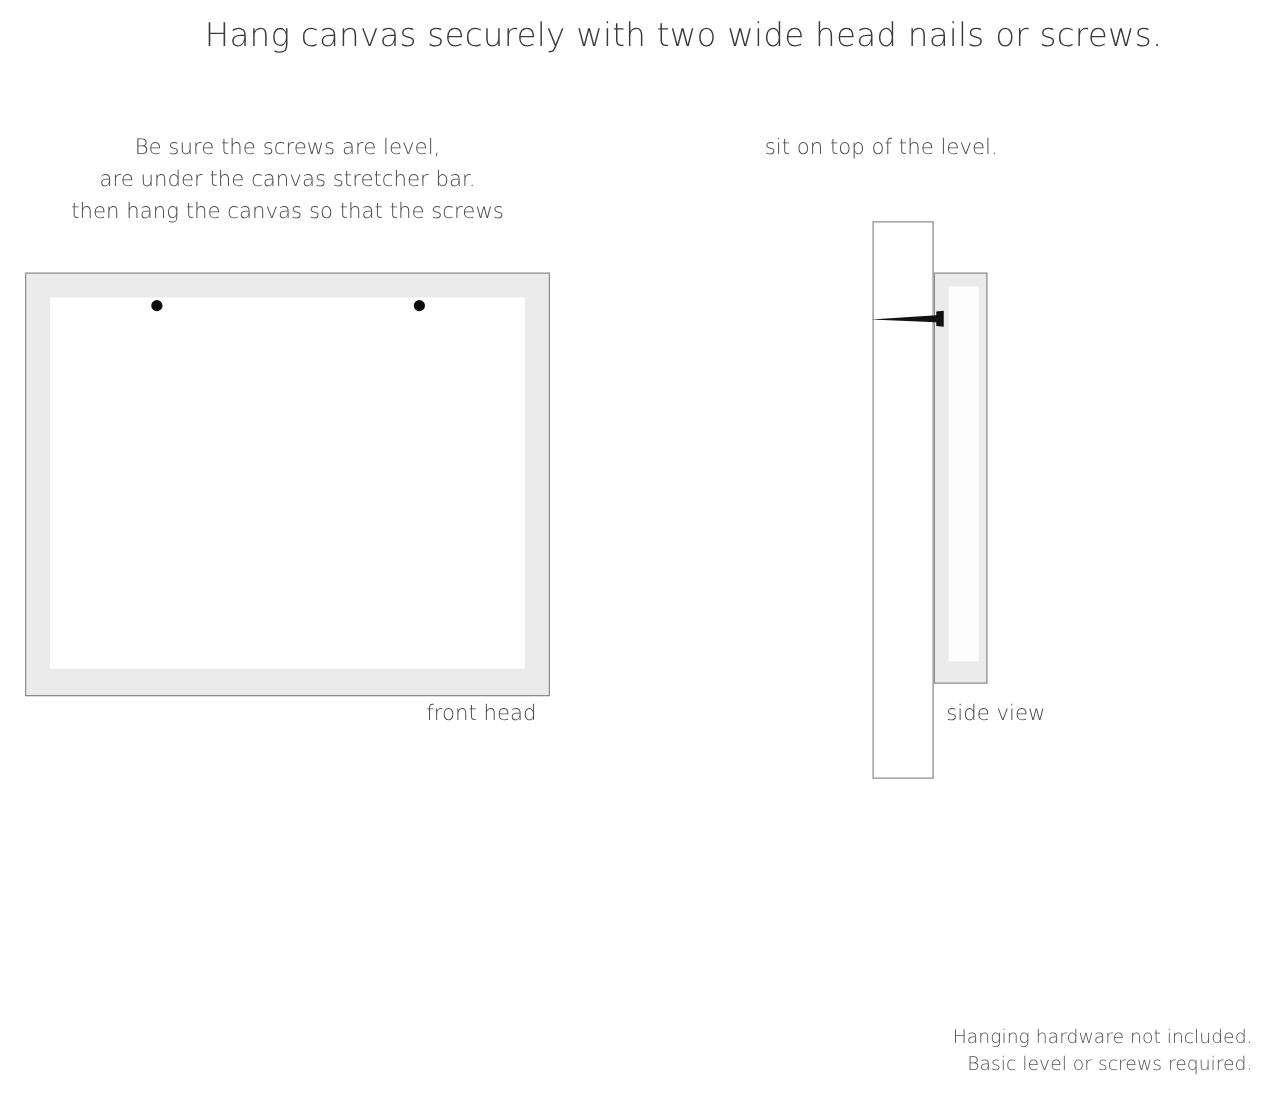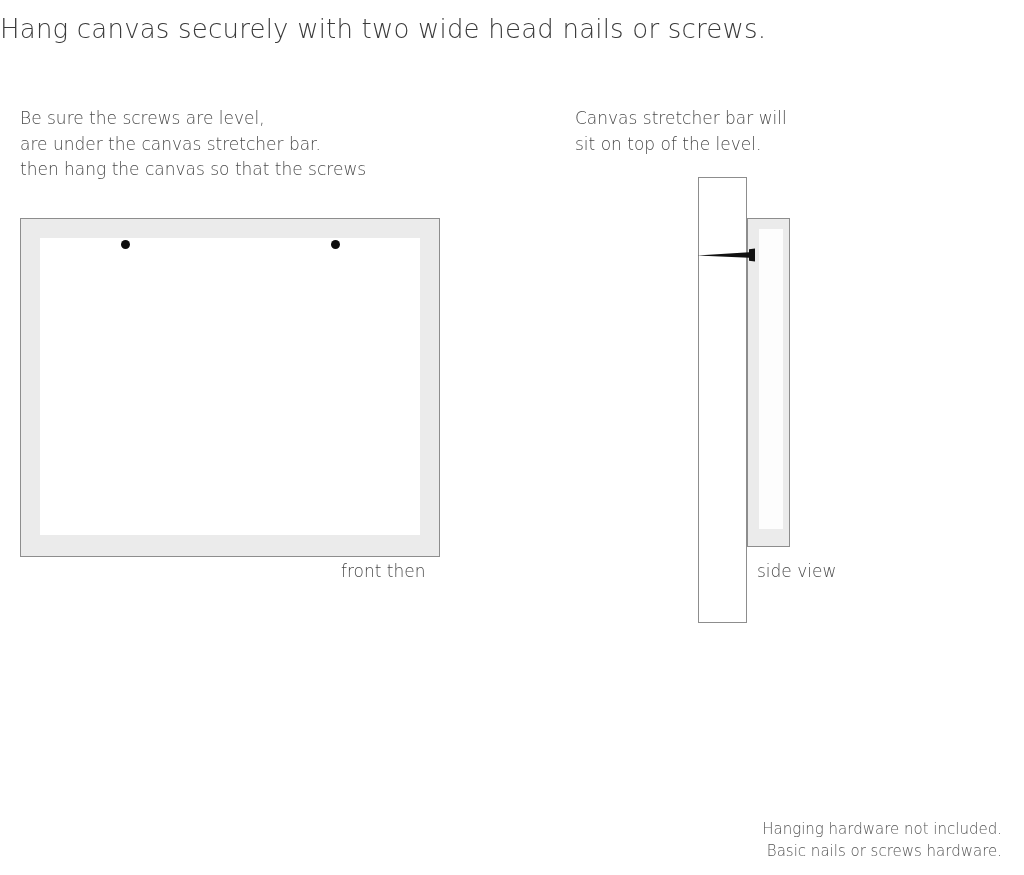--- a/index.html
+++ b/index.html
@@ -21,36 +21,36 @@
     position: absolute;
     inset: 0;
   }
 
   
   .title {
     position: absolute;
     top: 14px;
     left: 0;
     width: 930px;
-    text-align: left;
+    text-align: right;
     font-size: 26px;
     font-weight: 300;
     letter-spacing: 0.2px;
     color: #3a3a3a;
     white-space: nowrap;
   }
 
   
   .caption {
     position: absolute;
     font-size: 17px;
     font-weight: 300;
     line-height: 25.5px;
     color: #4a4a4a;
-    text-align: left;
+    text-align: center;
   }
   .caption-left {
     left: 20px;
     top: 106px;
     width: 420px;
   }
   .caption-right {
     left: 575px;
     top: 106px;
     width: 260px;
@@ -173,37 +173,36 @@
     <span class="cline">then hang the canvas so that the screws</span>
   </div>
 
   <div class="front-view">
     <div class="front-frame"></div>
     <div class="front-inner"></div>
     <div class="screw-dot one"></div>
     <div class="screw-dot two"></div>
   </div>
 
-  <div class="view-label label-front">front then</div>
+  <div class="view-label label-front">front head</div>
 
   <div class="caption caption-right">
-    <span class="cline">Canvas stretcher bar will</span>
     <span class="cline">sit on top of the level.</span>
   </div>
 
   <div class="side-view">
     <div class="stretcher-bar">
       <div class="stretcher-inner"></div>
     </div>
     <div class="wall"></div>
     <svg class="nail" viewBox="0 0 75 14">
       <path d="M0,7.6 L52,4.2 L52,1.2 L58,0.6 L58,13.4 L52,12.8 L52,9.8 Z" fill="#111111"></path>
     </svg>
   </div>
 
   <div class="view-label label-side">side view</div>
 
   <div class="footer-note">
     <span class="fline">Hanging hardware not included.</span>
-    <span class="fline">Basic nails or screws hardware.</span>
+    <span class="fline">Basic level or screws required.</span>
   </div>
 
 </div>
 
 </body></html>

